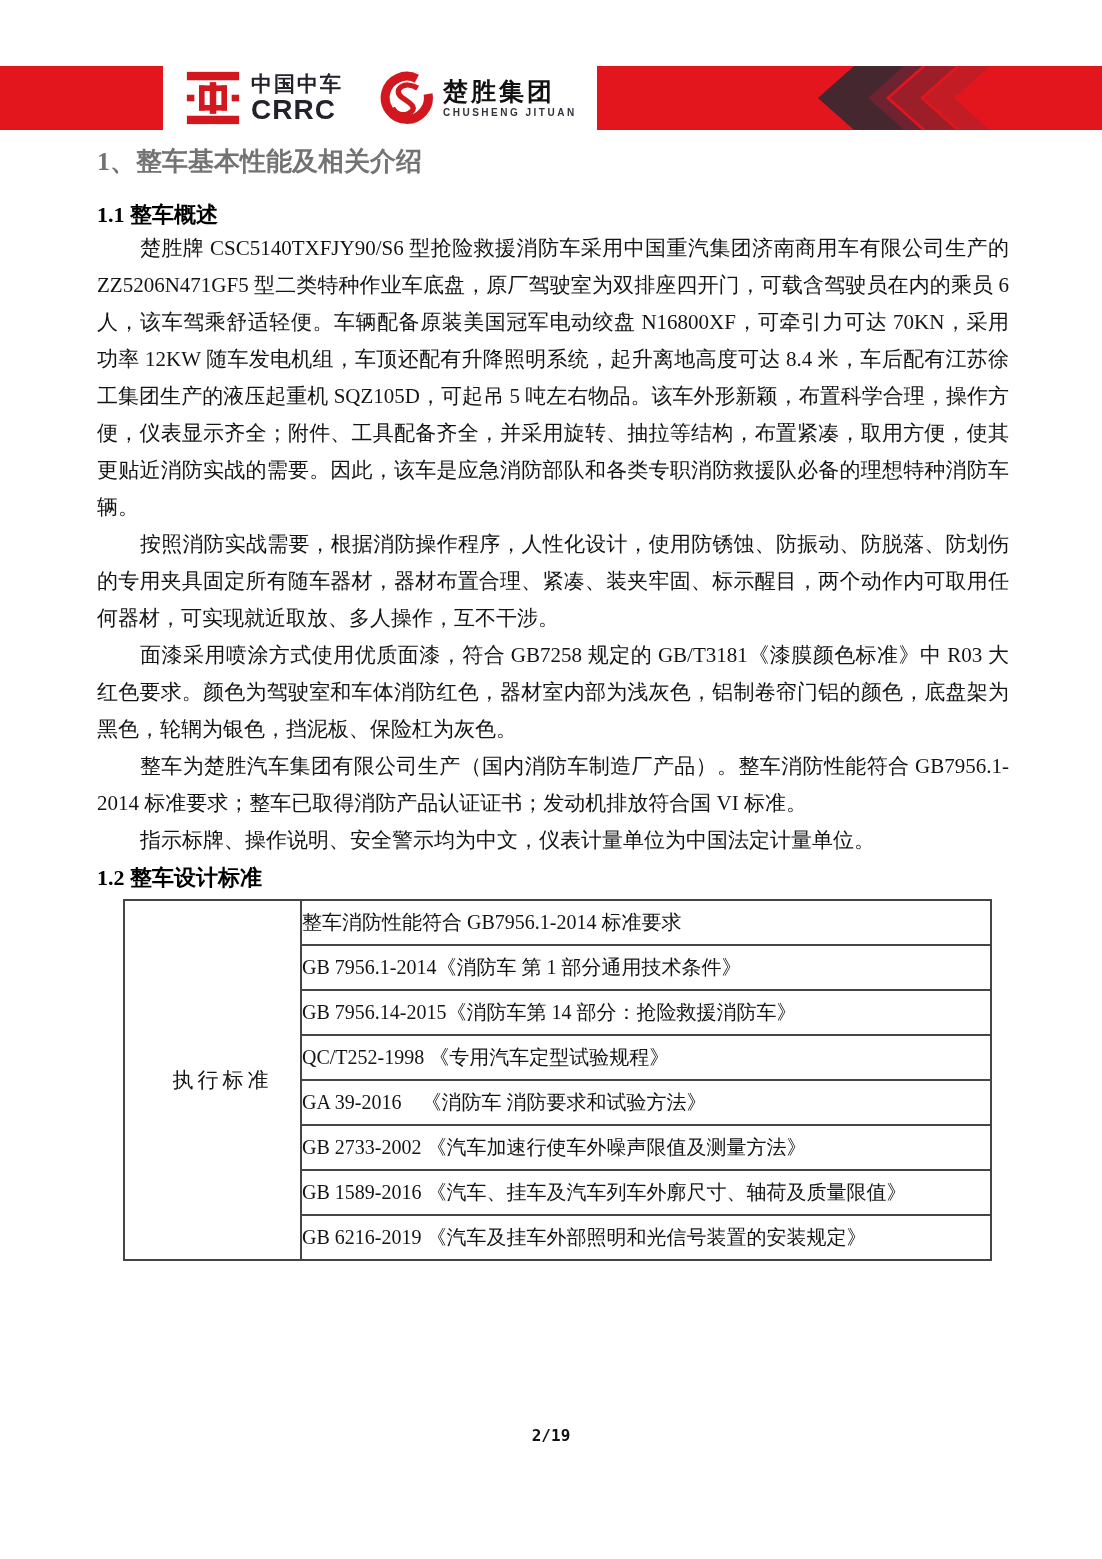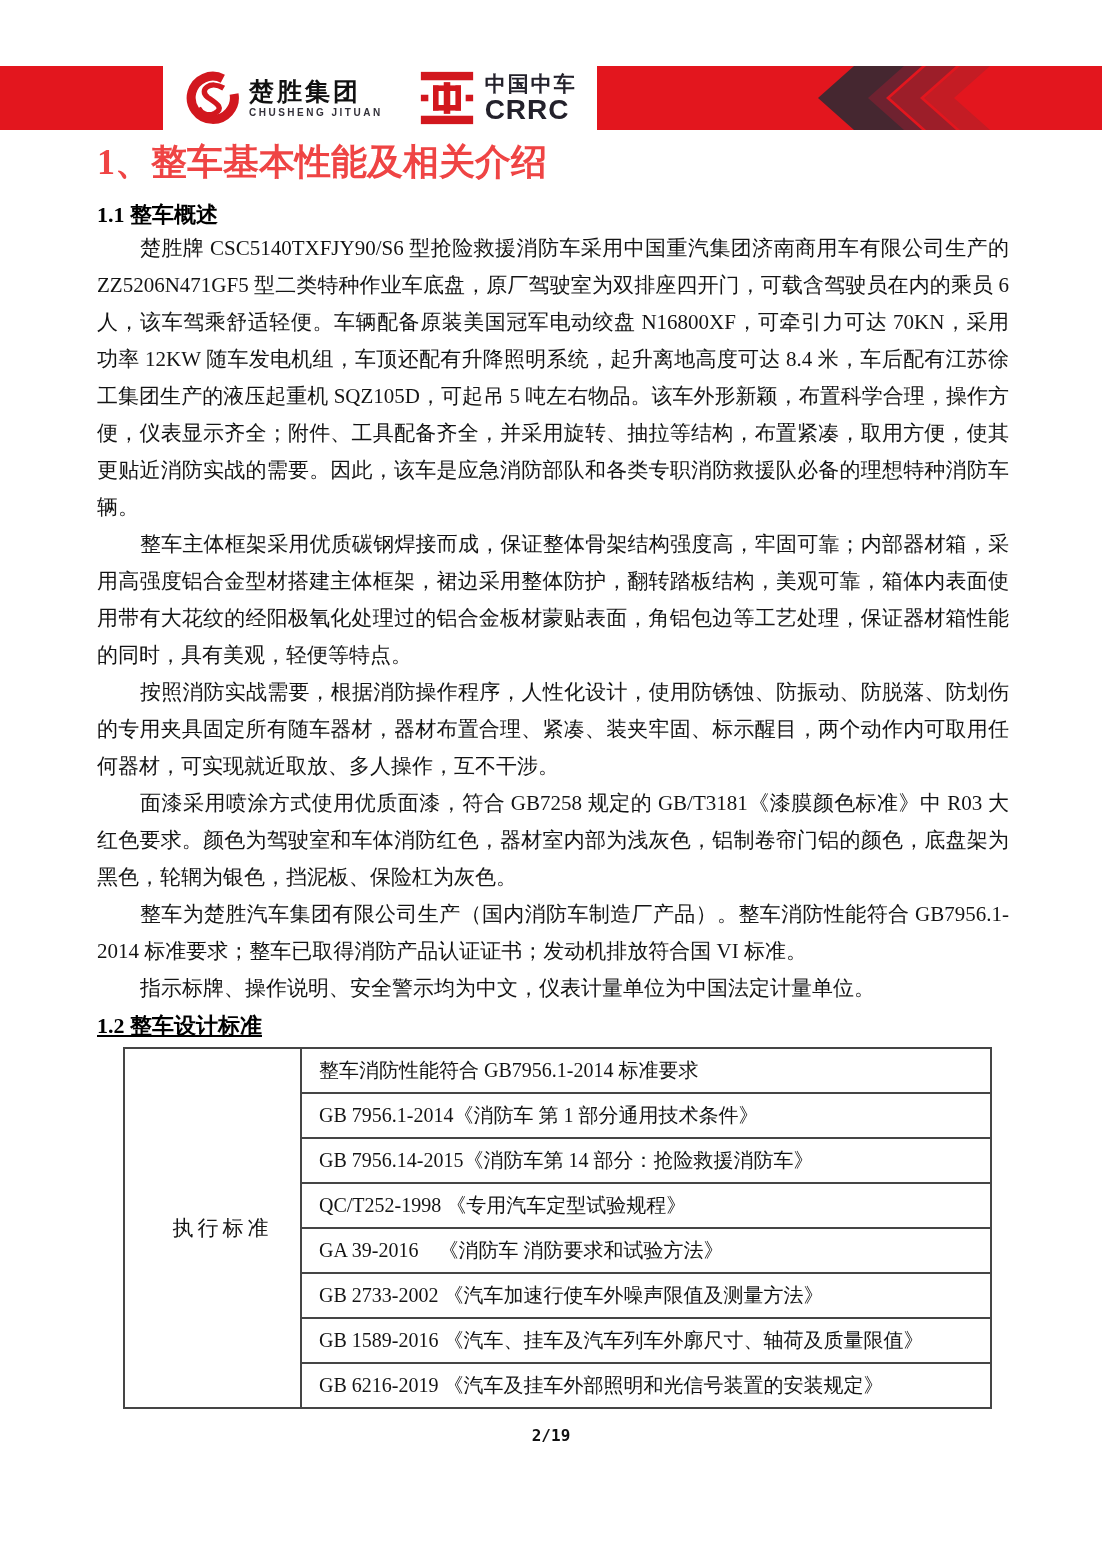--- a/index.html
+++ b/index.html
@@ -31,29 +31,29 @@
   .crrc-cn { font-size:21px; font-weight:700; color:#23212b; letter-spacing:2px; line-height:24px; font-family:"Liberation Sans", sans-serif; }
   .crrc-en { font-size:28px; font-weight:700; color:#23212b; letter-spacing:1px; line-height:28px; font-family:"Liberation Sans", sans-serif; }
   .cs-cn { font-size:25px; font-weight:700; color:#111; letter-spacing:3px; line-height:30px; font-family:"Liberation Sans", sans-serif; }
   .cs-en { font-size:10px; font-weight:700; color:#33313a; letter-spacing:2.5px; line-height:14px; font-family:"Liberation Sans", sans-serif; }
   .chevrons { position:absolute; left:818px; top:0; }
   
   .content {
     position:absolute; left:97px; top:144px;
     width:912px;
   }
-  .doc-title { font-size:36px; font-weight:700; color:#ef4444; line-height:36px; margin-bottom:20px; }
+  .doc-title { font-size:26px; font-weight:700; color:#737373; line-height:36px; margin-bottom:20px; }
   .h2 { font-size:22px; font-weight:700; color:#000; line-height:30px; }
   .para {
     font-size:21px; line-height:37px;
     text-align:justify;
     text-indent:43px;
     color:#141414;
   }
-  .h2-second { margin-top:4px; margin-bottom:6px;text-decoration:underline; }
+  .h2-second { margin-top:4px; margin-bottom:6px; }
   
   .std-table {
     margin-left:26px;
     width:869px;
     border-collapse:collapse;
     table-layout:fixed;
   }
   .std-table td {
     border:2px solid #454545;
     font-size:20px;
@@ -61,21 +61,21 @@
     height:45px;
     white-space:pre-wrap;
   }
   .std-table td.rowhead {
     width:177px;
     text-align:center;
     font-size:21px;
     letter-spacing:4px;
     padding-left:20px;
   }
-  .std-table td.std-cell { padding-left:17px; }
+  .std-table td.std-cell { }
   
   .footer {
     position:absolute; left:0; top:1426px;
     width:1102px; text-align:center;
     font-family:"DejaVu Sans Mono", monospace;
     font-weight:700; font-size:16px; color:#111;
   }
 </style>
 </head>
 <body>
@@ -85,61 +85,60 @@
   <div class="band">
     <svg class="chevrons" width="180" height="64" viewBox="0 0 180 64" aria-hidden="true">
       <polygon points="142,0 106,32 142,64 172,64 136,32 172,0" fill="#c41c24"></polygon>
       <polygon points="108,0 72,32 108,64 138,64 102,32 138,0" fill="#9c1e29"></polygon>
       <polygon points="74,0 38,32 74,64 104,64 68,32 104,0" fill="#6f2230"></polygon>
       <polygon points="36,0 0,32 36,64 86,64 50,32 86,0" fill="#452730"></polygon>
     </svg>
     <div class="band-notch">
 
       <div class="logo">
-        <svg width="54" height="58" viewBox="0 0 60 64" aria-hidden="true">
-          <g fill="none" stroke-linecap="butt" stroke="#d2171e">
-            <path d="M 42 10.5 A 24 24 0 1 0 54.5 27.5" stroke-width="10"></path>
-            <path d="M 43 21 C 28 12 15 23 25 31 C 35 38 44 43 33 49 C 25 53 18 49 15 43" stroke-width="6"></path>
-          </g>
-        </svg>
-        <div class="logo-text">
-          <span class="cs-cn">楚胜集团</span>
-          <span class="cs-en">CHUSHENG JITUAN</span>
-        </div>
-      </div>
-
-      <div class="logo">
         <svg width="56" height="56" viewBox="0 0 60 60" aria-hidden="true">
           <g fill="#d2171e">
             <rect x="2" y="2" width="56" height="9"></rect>
             <rect x="2" y="49" width="56" height="9"></rect>
             <rect x="2" y="26.5" width="8" height="7"></rect>
             <rect x="50" y="26.5" width="8" height="7"></rect>
             <rect x="26.5" y="13" width="7" height="34"></rect>
             <rect x="15" y="16.5" width="30" height="6"></rect>
             <rect x="15" y="37.5" width="30" height="6"></rect>
             <rect x="15" y="16.5" width="6" height="27"></rect>
             <rect x="39" y="16.5" width="6" height="27"></rect>
           </g>
         </svg>
         <div class="logo-text">
           <span class="crrc-cn">中国中车</span>
           <span class="crrc-en">CRRC</span>
         </div>
       </div>
 
+      <div class="logo">
+        <svg width="54" height="58" viewBox="0 0 60 64" aria-hidden="true">
+          <g fill="none" stroke-linecap="butt" stroke="#d2171e">
+            <path d="M 42 10.5 A 24 24 0 1 0 54.5 27.5" stroke-width="10"></path>
+            <path d="M 43 21 C 28 12 15 23 25 31 C 35 38 44 43 33 49 C 25 53 18 49 15 43" stroke-width="6"></path>
+          </g>
+        </svg>
+        <div class="logo-text">
+          <span class="cs-cn">楚胜集团</span>
+          <span class="cs-en">CHUSHENG JITUAN</span>
+        </div>
+      </div>
+
     </div>
   </div>
 
   <div class="content">
     <div class="doc-title">1、整车基本性能及相关介绍</div>
 
     <div class="h2">1.1 整车概述</div>
     <p class="para">楚胜牌 CSC5140TXFJY90/S6 型抢险救援消防车采用中国重汽集团济南商用车有限公司生产的 ZZ5206N471GF5 型二类特种作业车底盘，原厂驾驶室为双排座四开门，可载含驾驶员在内的乘员 6 人，该车驾乘舒适轻便。车辆配备原装美国冠军电动绞盘 N16800XF，可牵引力可达 70KN，采用功率 12KW 随车发电机组，车顶还配有升降照明系统，起升离地高度可达 8.4 米，车后配有江苏徐工集团生产的液压起重机 SQZ105D，可起吊 5 吨左右物品。该车外形新颖，布置科学合理，操作方便，仪表显示齐全；附件、工具配备齐全，并采用旋转、抽拉等结构，布置紧凑，取用方便，使其更贴近消防实战的需要。因此，该车是应急消防部队和各类专职消防救援队必备的理想特种消防车辆。</p>
-    <p class="para">整车主体框架采用优质碳钢焊接而成，保证整体骨架结构强度高，牢固可靠；内部器材箱，采用高强度铝合金型材搭建主体框架，裙边采用整体防护，翻转踏板结构，美观可靠，箱体内表面使用带有大花纹的经阳极氧化处理过的铝合金板材蒙贴表面，角铝包边等工艺处理，保证器材箱性能的同时，具有美观，轻便等特点。</p>
     <p class="para">按照消防实战需要，根据消防操作程序，人性化设计，使用防锈蚀、防振动、防脱落、防划伤的专用夹具固定所有随车器材，器材布置合理、紧凑、装夹牢固、标示醒目，两个动作内可取用任何器材，可实现就近取放、多人操作，互不干涉。</p>
     <p class="para">面漆采用喷涂方式使用优质面漆，符合 GB7258 规定的 GB/T3181《漆膜颜色标准》中 R03 大红色要求。颜色为驾驶室和车体消防红色，器材室内部为浅灰色，铝制卷帘门铝的颜色，底盘架为黑色，轮辋为银色，挡泥板、保险杠为灰色。</p>
     <p class="para">整车为楚胜汽车集团有限公司生产（国内消防车制造厂产品）。整车消防性能符合 GB7956.1-2014 标准要求；整车已取得消防产品认证证书；发动机排放符合国 VI 标准。</p>
     <p class="para">指示标牌、操作说明、安全警示均为中文，仪表计量单位为中国法定计量单位。</p>
 
     <div class="h2 h2-second">1.2 整车设计标准</div>
 
     <table class="std-table">
       <tbody>
         <tr>

